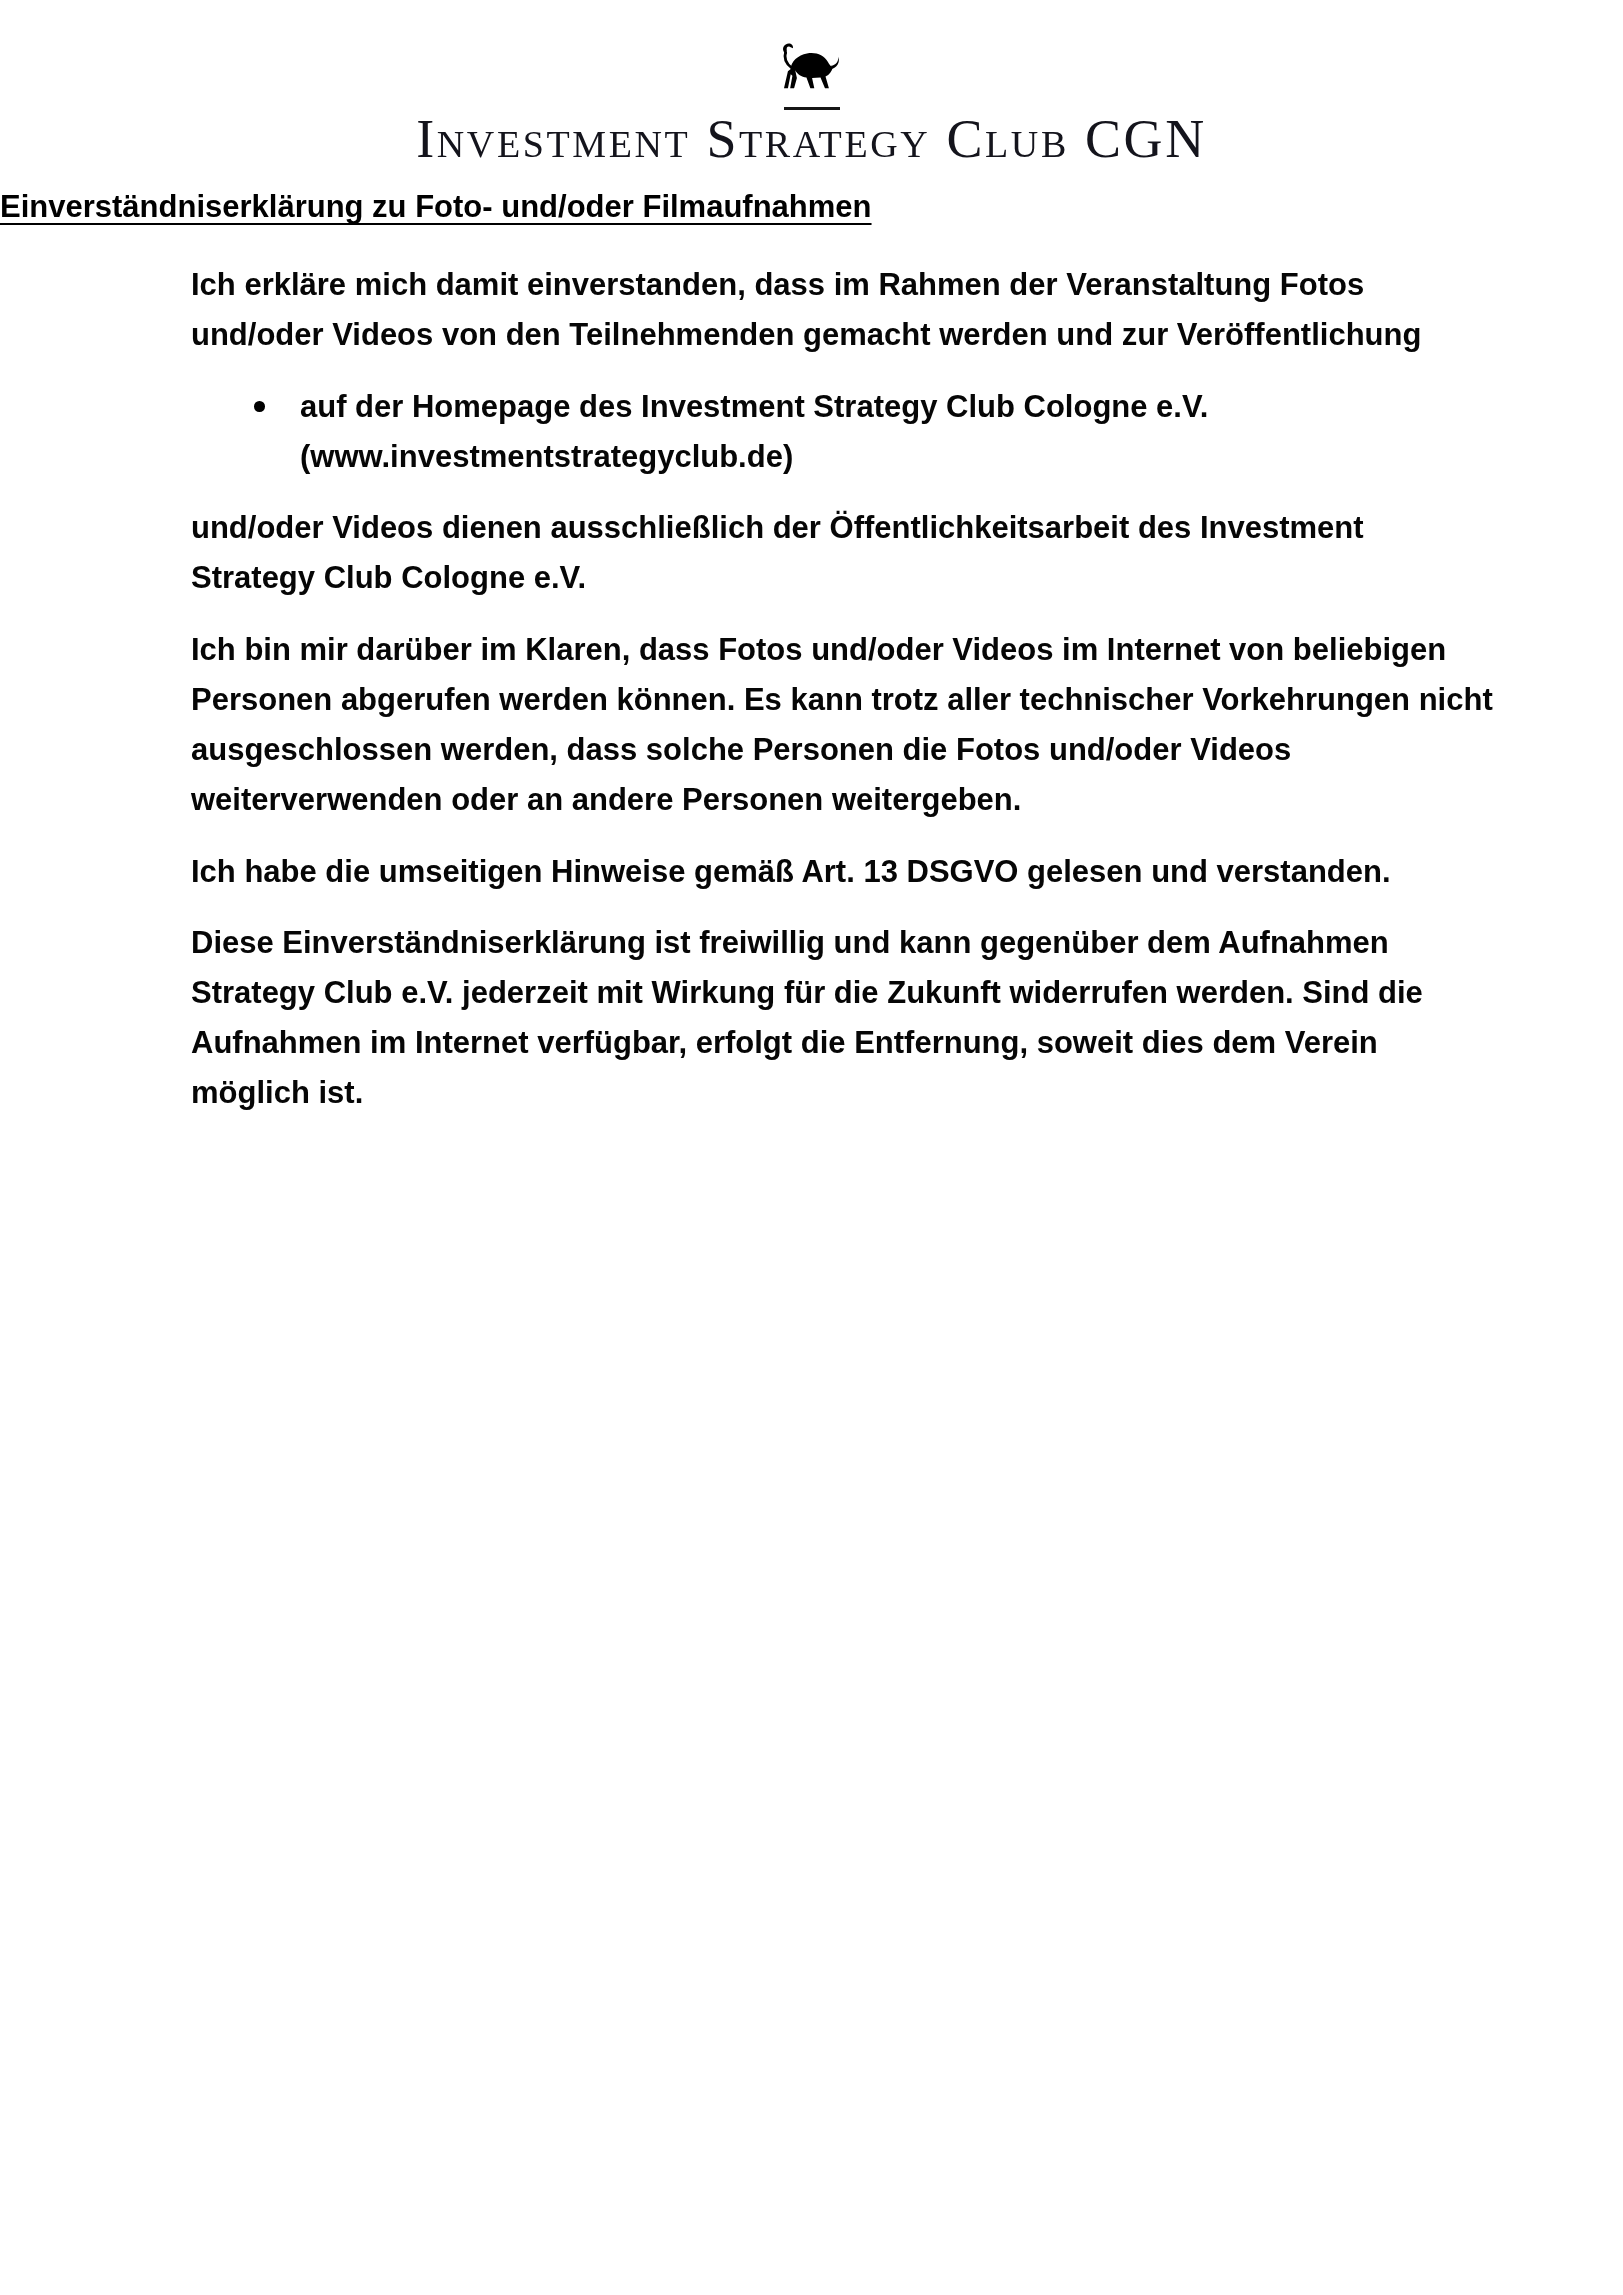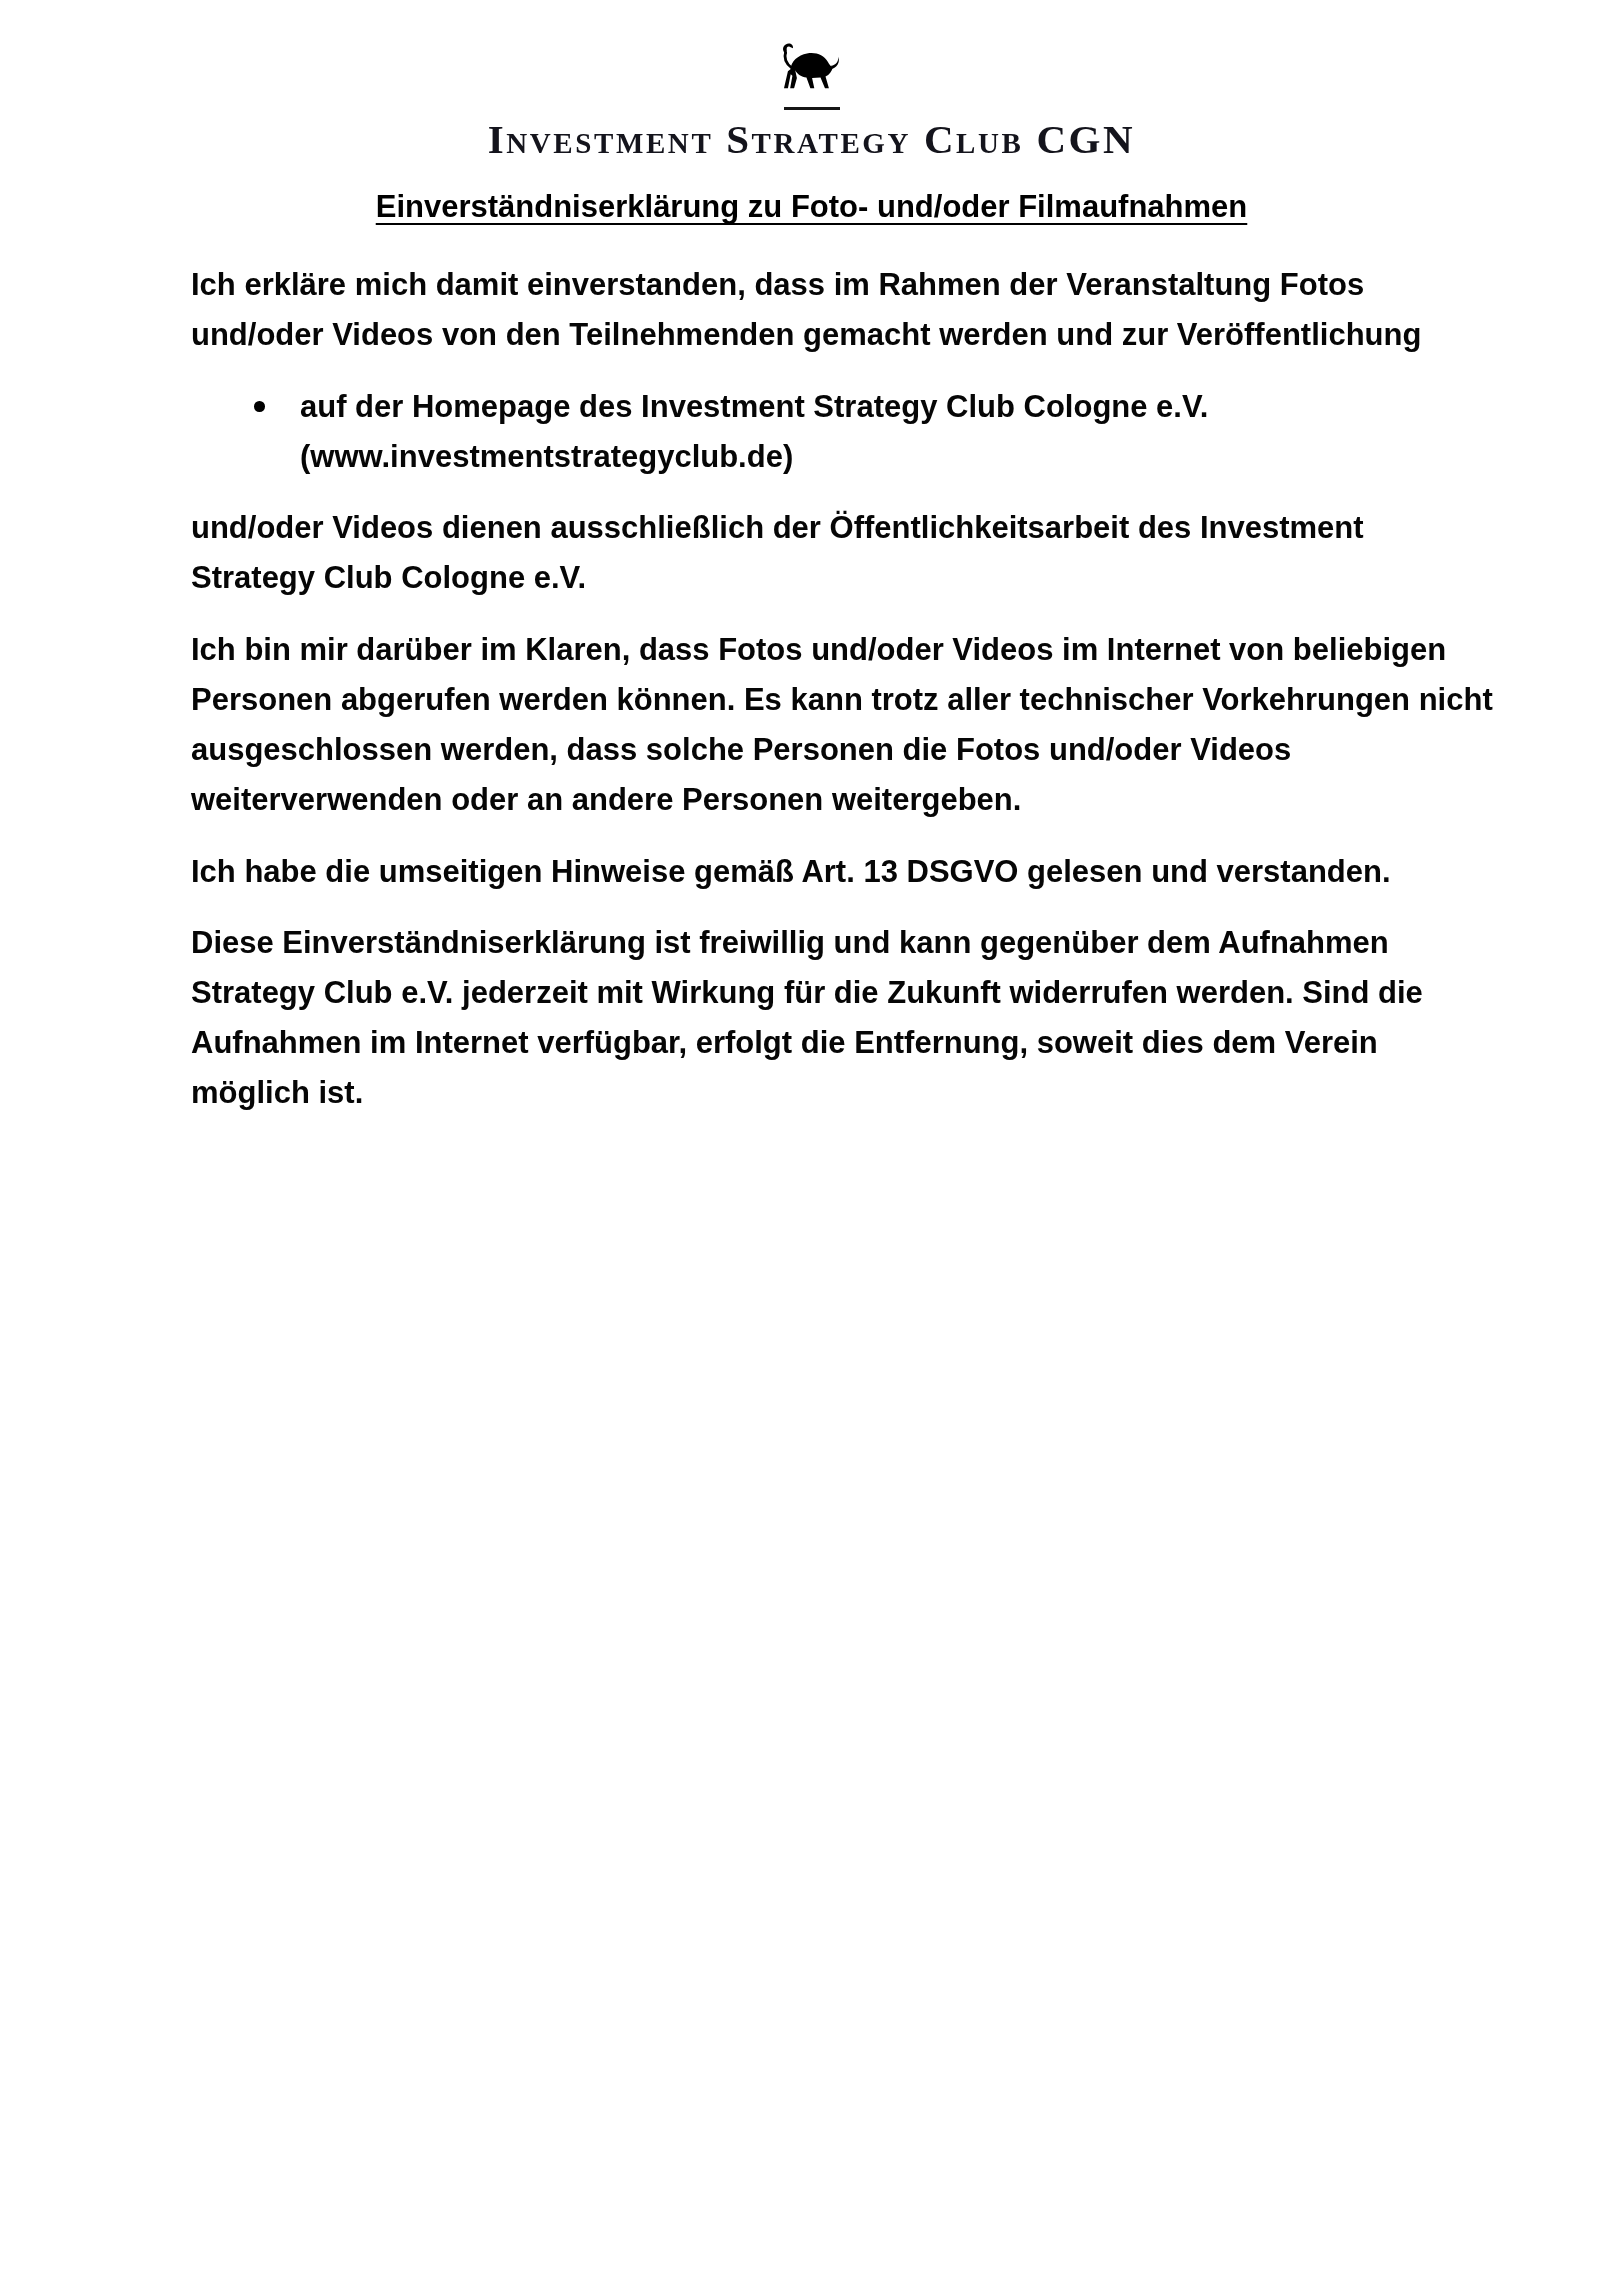--- a/index.html
+++ b/index.html
@@ -21,30 +21,30 @@
   .logo-block { text-align: center; padding-top: 38px; }
   .bull-svg { width: 73px; height: 60px; display: block; margin: 0 auto; }
   .logo-divider {
     width: 56px; height: 2.6px;
     background: #161616;
     margin: 9.2px auto 7.9px auto;
   }
   .wordmark {
     font-family: "Liberation Serif", serif;
     font-variant: small-caps;
-    font-weight: 700;
-    font-size: 41px;
+    font-weight: 400;
+    font-size: 54px;
     line-height: 43px;
     letter-spacing: 2.6px;
     color: #14141c;
   }
   
   .doc-title {
     margin-top: 27.5px;
-    text-align: center;
+    text-align: left;
     font-size: 31px;
     line-height: 37px;
     font-weight: bold;
     text-decoration: underline;
     text-decoration-thickness: 2px;
     text-underline-offset: 5.9px;
   }
   
   .content {
     margin-left: 191px;

